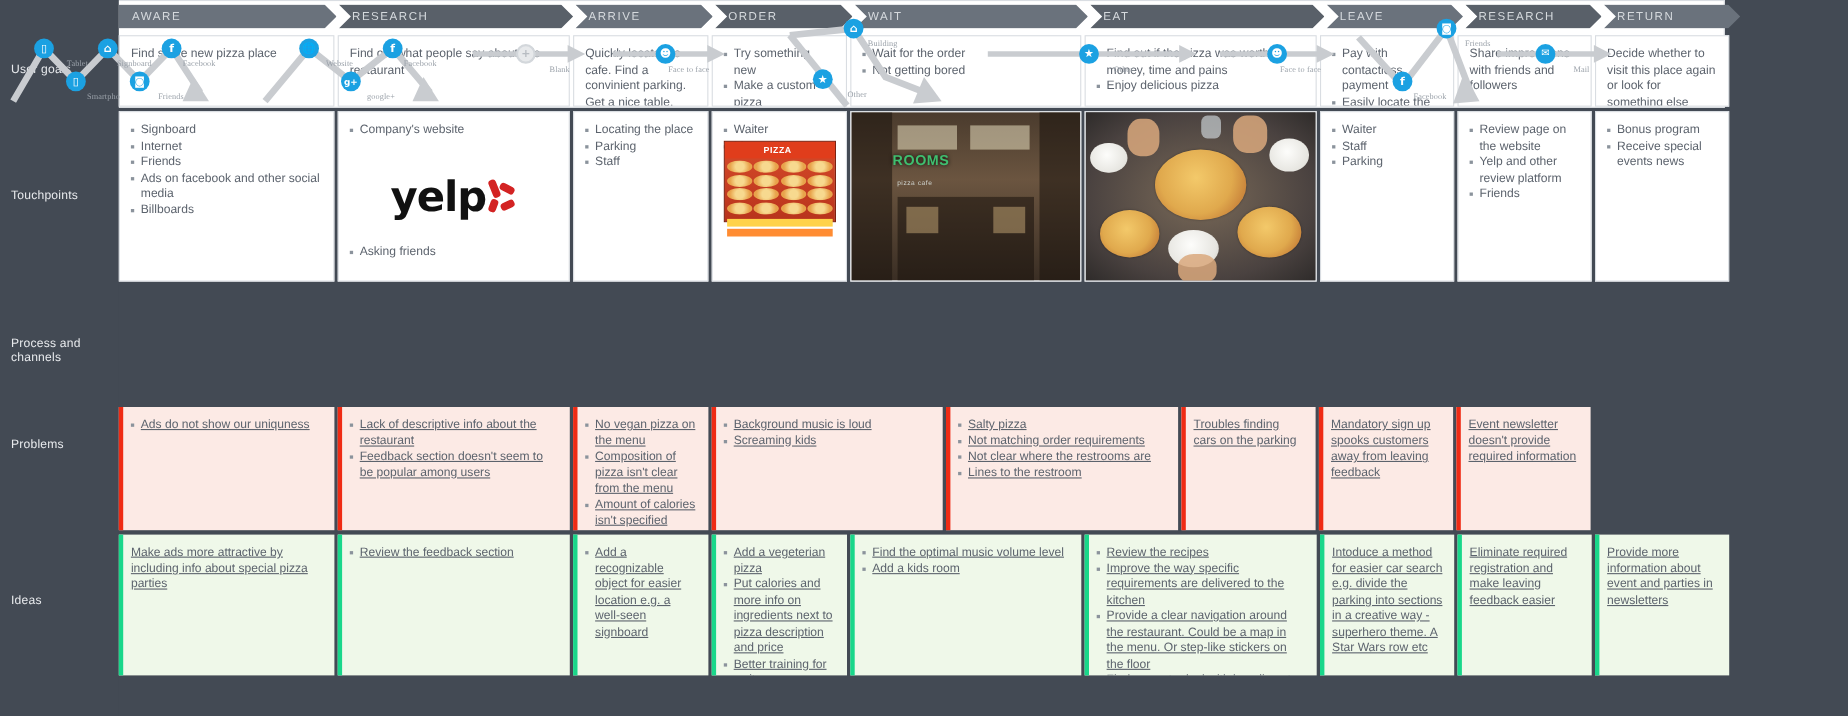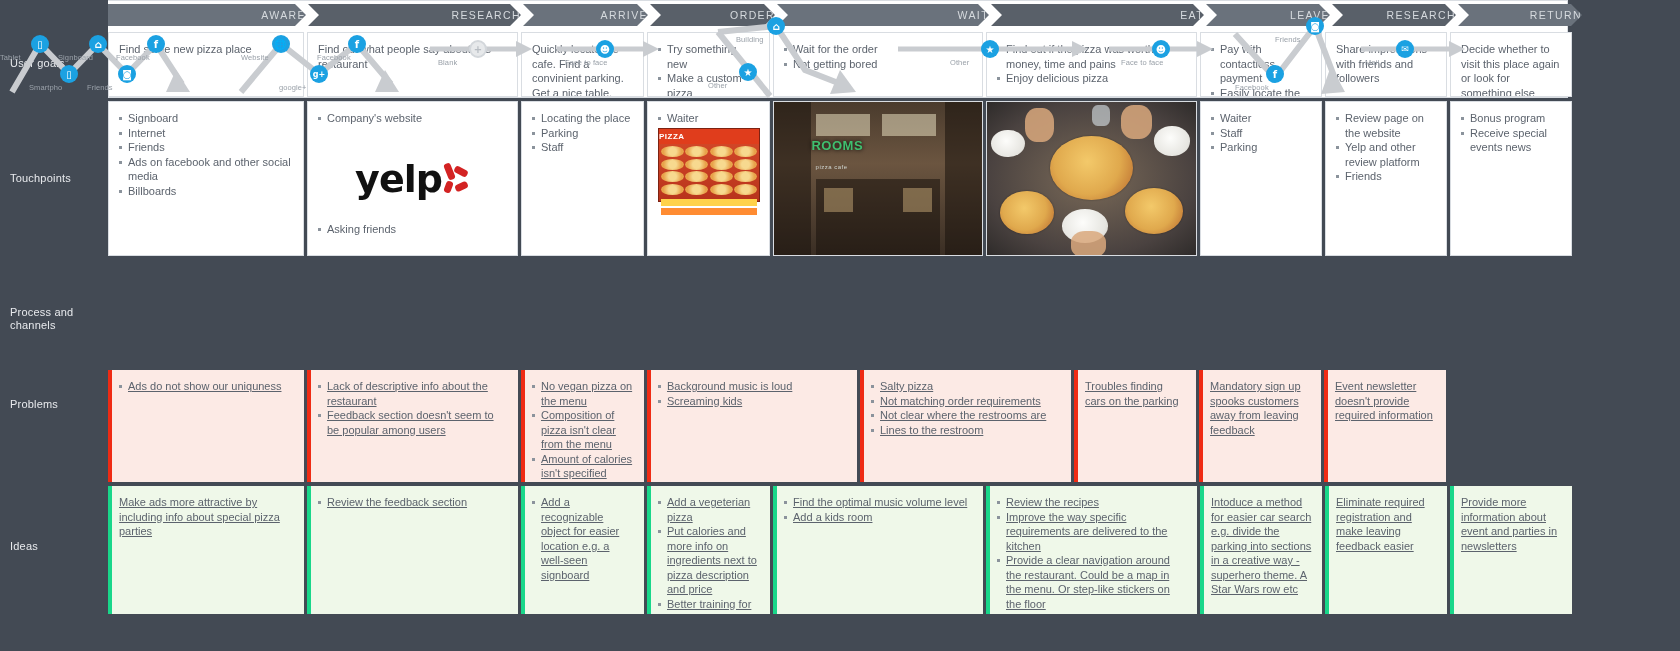--- a/index.html
+++ b/index.html
@@ -14,21 +14,21 @@
   
   .gutter { position: absolute; left: 0; top: 0; width: 108px; height: 651px; background: #434a54; }
   .row-label {
     position: absolute; left: 10px; width: 96px;
     color: #e8eaed; font-size: 11px; letter-spacing: .2px; line-height: 13px;
   }
 
   
   .phases { position: absolute; left: 108px; top: 4px; height: 22px; width: 1568px; display: flex; }
   .phase {
-    position: relative; height: 22px; display: flex; align-items: center; justify-content: flex-end;
+    position: relative; height: 22px; display: flex; align-items: center; justify-content: flex-start;
     color: #d6dade; font-size: 10.5px; letter-spacing: 1.4px; margin-right: 2px;
     clip-path: polygon(0 0, calc(100% - 11px) 0, 100% 50%, calc(100% - 11px) 100%, 0 100%, 11px 50%);
     padding-left: 12px;
   }
   .phase:first-child { clip-path: polygon(0 0, calc(100% - 11px) 0, 100% 50%, calc(100% - 11px) 100%, 0 100%); }
   .phase.light { background: #6a727c; }
   .phase.dark  { background: #596069; }
 
   
   .row { position: absolute; left: 108px; width: 1568px; display: flex; }
@@ -64,21 +64,21 @@
   .yelp-word { font-family: "DejaVu Sans", sans-serif; font-weight: bold; font-size: 38px; color: #111; letter-spacing: -1px; }
   .yelp-burst { position: relative; width: 26px; height: 34px; margin-left: 2px; }
   .yelp-burst i { position: absolute; background: #d32323; display: block; }
   .yb1 { width: 7px; height: 17px; border-radius: 3px; left: 2px; top: 0; transform: rotate(-22deg); }
   .yb2 { width: 14px; height: 7px; border-radius: 3px; left: 10px; top: 5px; transform: rotate(28deg); }
   .yb3 { width: 7px; height: 12px; border-radius: 3px; left: 1px; top: 18px; transform: rotate(20deg); }
   .yb4 { width: 13px; height: 7px; border-radius: 3px; left: 11px; top: 20px; transform: rotate(-25deg); }
 
   .photo { position: absolute; }
   .photo-menu { left: 10px; top: 26px; width: 102px; height: 74px; background: linear-gradient(#d74b2a,#b8331c); border: 1px solid #7d2212; }
-  .menu-top { height: 15px; background: #e03d1c; color: #fff; font-size: 8px; font-weight: bold; text-align: left; padding-right: 4px; line-height: 15px; letter-spacing: .5px; }
+  .menu-top { height: 15px; background: #e03d1c; color: #fff; font-size: 8px; font-weight: bold; text-align: center; padding-right: 4px; line-height: 15px; letter-spacing: .5px; }
   .menu-grid { display: grid; grid-template-columns: repeat(4,1fr); gap: 1.5px; padding: 2px; }
   .menu-grid span { display: block; height: 11px; background: #f0c070; border-radius: 50%; background-image: radial-gradient(circle at 50% 50%, #f7d98f 30%, #e8a34b 70%); }
   .menu-strip { height: 7px; background: #ffd24a; margin: 2px 2px 0; }
 
   .photo-interior { left: 0; top: 0; width: 100%; height: 100%; background: linear-gradient(#4a3b2d 0%,#6b5540 40%,#3a2e24 100%); }
   .pi-sign { position: absolute; left: 18%; top: 24%; color: #3fbf6f; font-size: 13px; font-weight: bold; letter-spacing: .5px; text-shadow: 0 0 4px #000; }
   .pi-sub { position: absolute; left: 20%; top: 38%; color: #cfd4cf; font-size: 6px; letter-spacing: .5px; }
   .pi-win { position: absolute; background: rgba(230,220,190,.55); }
   .pi-dark { position: absolute; background: rgba(25,18,12,.55); }
 
@@ -91,22 +91,22 @@
 
   
   .seg { position: absolute; top: 0; height: 98px; }
   .node { position: absolute; width: 0; height: 0; }
   .node .circ {
     position: absolute; left: -9px; top: -9px; width: 18px; height: 18px; border-radius: 50%;
     background: #1ba1e2; color: #fff; display: flex; align-items: center; justify-content: center;
     font-size: 10px; font-weight: bold; font-family: "DejaVu Sans", sans-serif;
   }
   .node .cap {
-    position: absolute; left: -40px; top: 9px; width: 80px; text-align: left;
-    font-size: 7.5px; color: #9aa1a9; letter-spacing: .1px; white-space: nowrap; overflow: hidden;
+    position: absolute; left: -40px; top: 9px; width: 80px; text-align: right;
+    font-size: 7.5px; color: #9aa1a9; letter-spacing: .1px; white-space: nowrap; overflow: hidden; font-family: Liberation Serif, serif;
   }
   svg.zigsvg { position: absolute; left: 0; top: 0; overflow: visible; }
 </style>
 </head>
 <body>
 
 <div class="board">
 
   <div class="gutter">
     <div class="row-label" style="top:57px">User goals</div>

